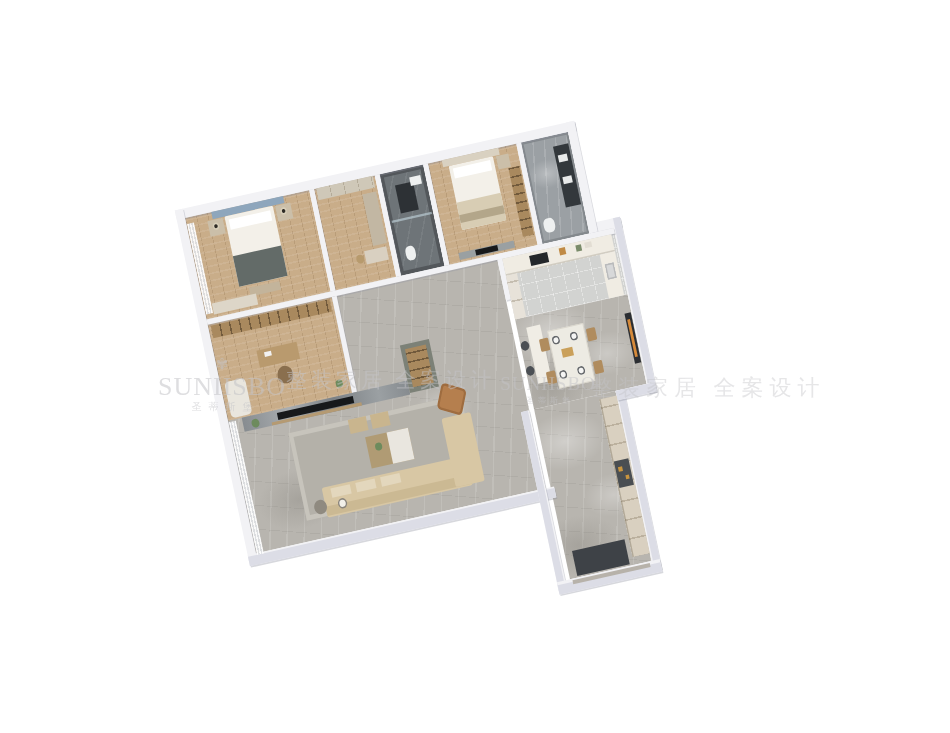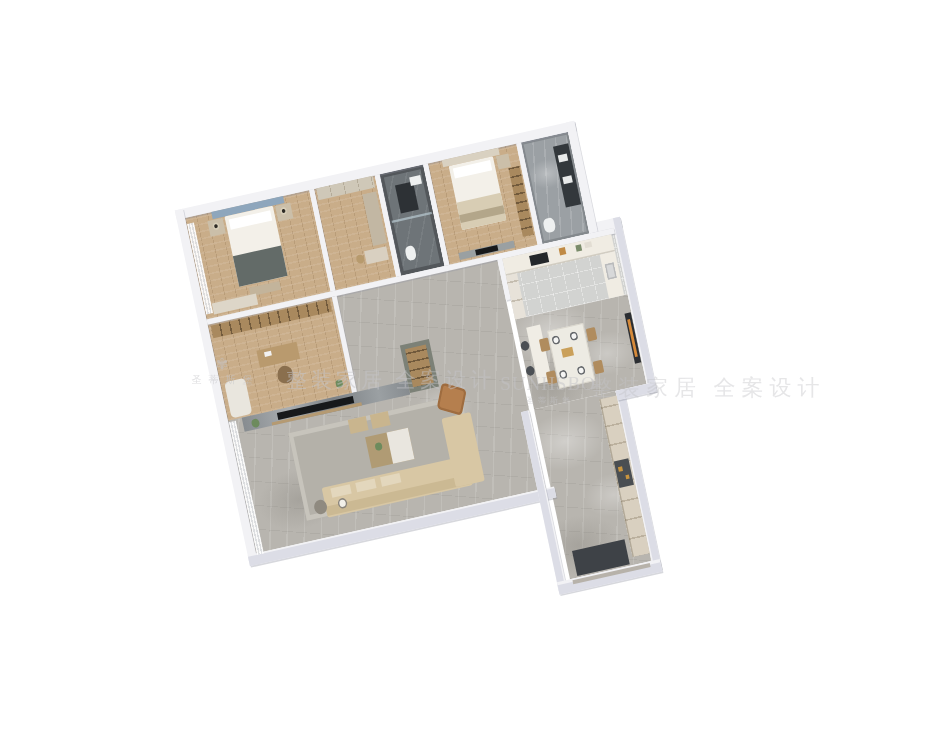--- a/index.html
+++ b/index.html
@@ -198,20 +198,21 @@
     <div class="shelf-wood-h" style="left:4px;top:139px;width:172px;height:16px;"></div>
     <div style="left:60px;top:182px;width:58px;height:22px;background:#b99a6e;"></div>
     <div style="left:70px;top:186px;width:10px;height:6px;background:#f2f2f2;"></div>
     <div style="left:82px;top:208px;width:22px;height:22px;background:#8a6f4e;border-radius:50% 50% 40% 40%;transform:rotate(12deg);"></div>
     <div style="left:6px;top:212px;width:30px;height:46px;background:#e9e6de;border-radius:6px;"></div>
     <div class="rd" style="left:160px;top:240px;width:10px;height:10px;background:#6d8b5d;"></div>
   </div>
 
   <div class="wm wm-left">
     <div class="logo">✾</div>
+    <div class="brand">SUNIISBO</div>
     <div class="cn">圣蒂斯堡</div>
   </div>
   <div class="wm wm-slogan-left">整装家居 全案设计</div>
   <div class="wm wm-center">
     <div class="brand">SUNHSBO</div>
     <div class="cn">圣蒂斯堡</div>
   </div>
   <div class="wm wm-slogan-right">整装家居 全案设计</div>
 
 </div>

